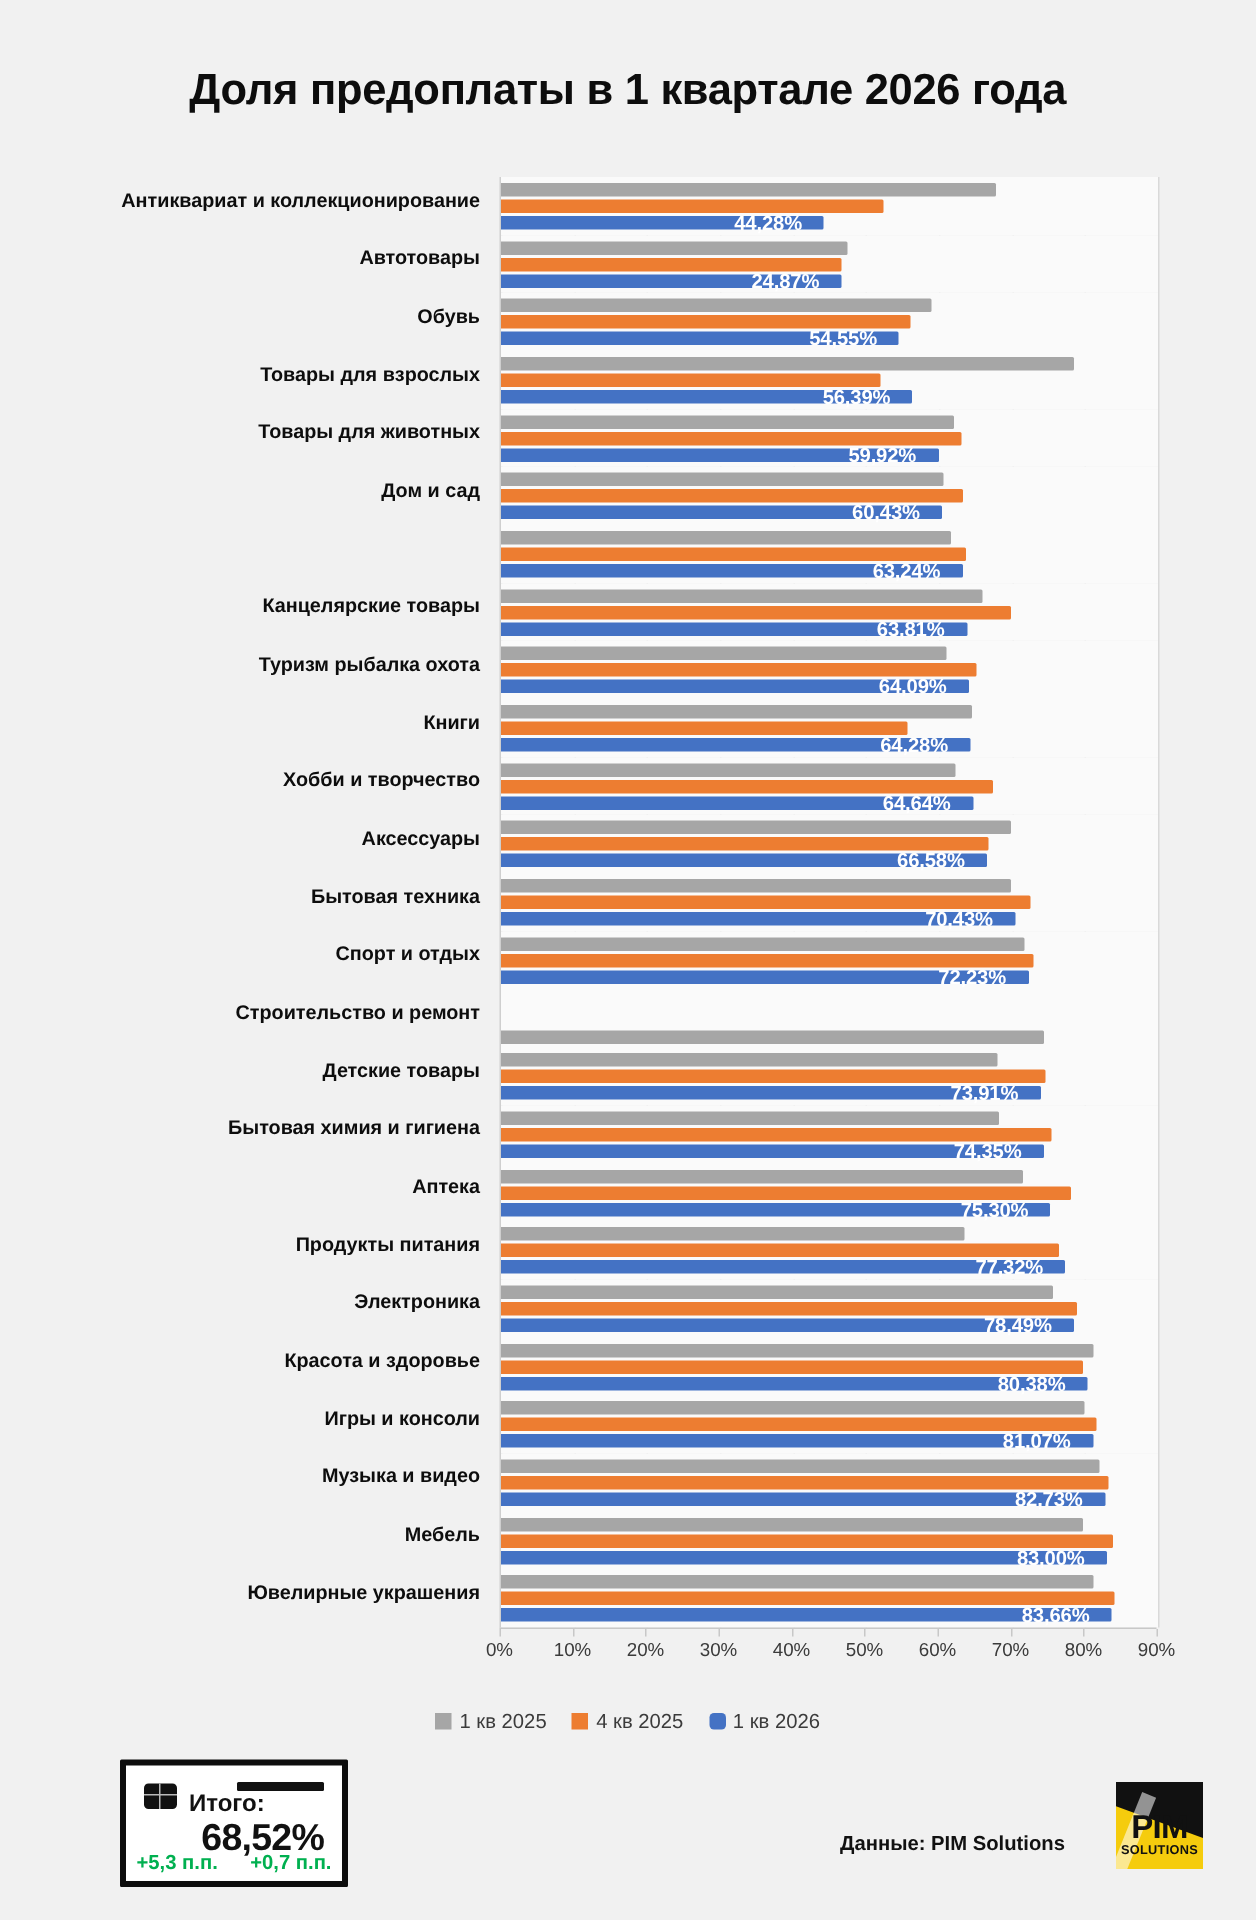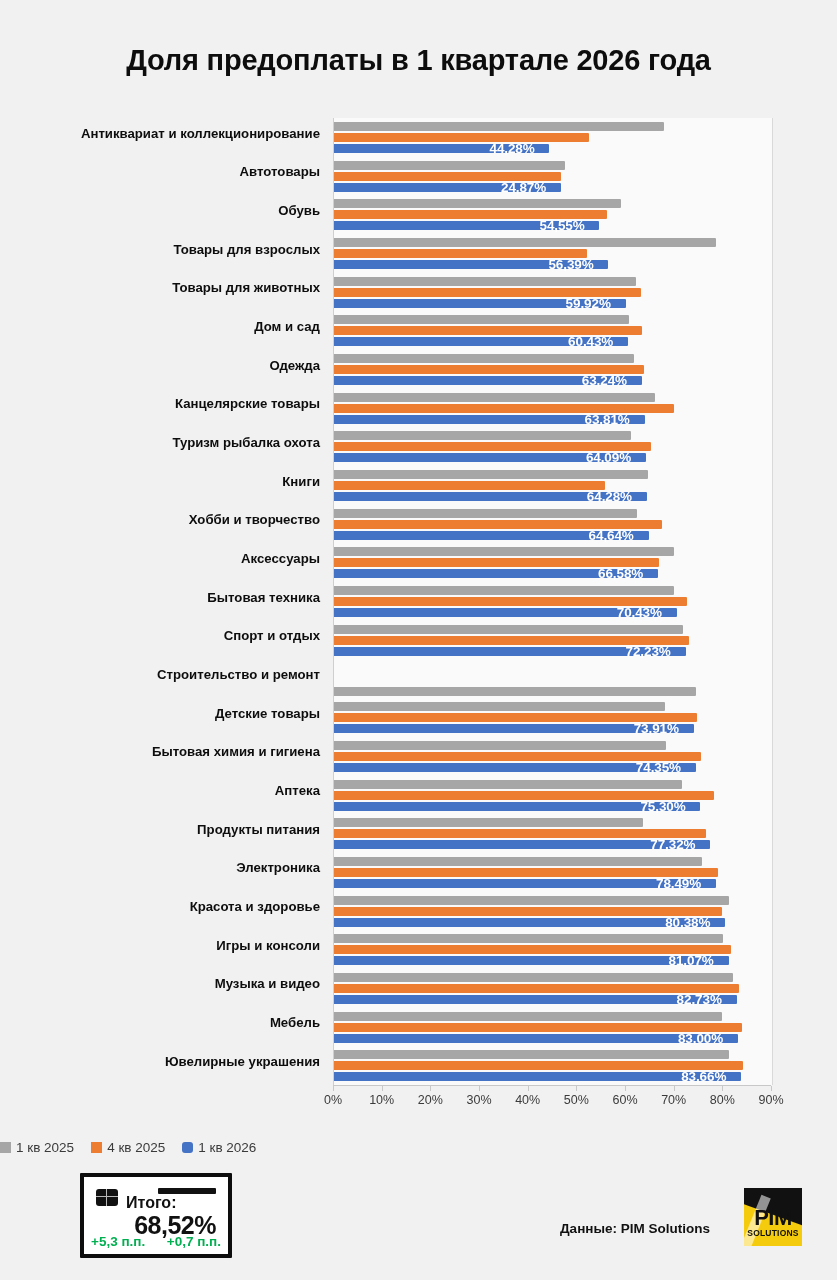--- a/index.html
+++ b/index.html
@@ -133,21 +133,21 @@
     white-space: nowrap;
   }
 
   
   #legend {
     position: absolute;
     left: 0;
     top: 1140px;
     width: 837px;
     display: flex;
-    justify-content: flex-start;
+    justify-content: center;
     align-items: center;
     gap: 17px;
     font-size: 13.5px;
     color: #3b3b3b;
   }
   .legend-item {
     display: flex;
     align-items: center;
     gap: 5px;
     white-space: nowrap;
@@ -296,21 +296,20 @@
 
 <div id="plot-wrap">
 
   <div id="label-col">
       <div class="cat-label" style="top: 8.5px;">Антиквариат и коллекционирование</div>
       <div class="cat-label" style="top: 47.18px;">Автотовары</div>
       <div class="cat-label" style="top: 85.86px;">Обувь</div>
       <div class="cat-label" style="top: 124.54px;">Товары для взрослых</div>
       <div class="cat-label" style="top: 163.22px;">Товары для животных</div>
       <div class="cat-label" style="top: 201.9px;">Дом и сад</div>
-      <div class="cat-label" style="top: 240.58px;">Одежда</div>
       <div class="cat-label" style="top: 279.26px;">Канцелярские товары</div>
       <div class="cat-label" style="top: 317.94px;">Туризм рыбалка охота</div>
       <div class="cat-label" style="top: 356.62px;">Книги</div>
       <div class="cat-label" style="top: 395.3px;">Хобби и творчество</div>
       <div class="cat-label" style="top: 433.98px;">Аксессуары</div>
       <div class="cat-label" style="top: 472.66px;">Бытовая техника</div>
       <div class="cat-label" style="top: 511.34px;">Спорт и отдых</div>
       <div class="cat-label" style="top: 550.02px;">Строительство и ремонт</div>
       <div class="cat-label" style="top: 588.7px;">Детские товары</div>
       <div class="cat-label" style="top: 627.38px;">Бытовая химия и гигиена</div>

